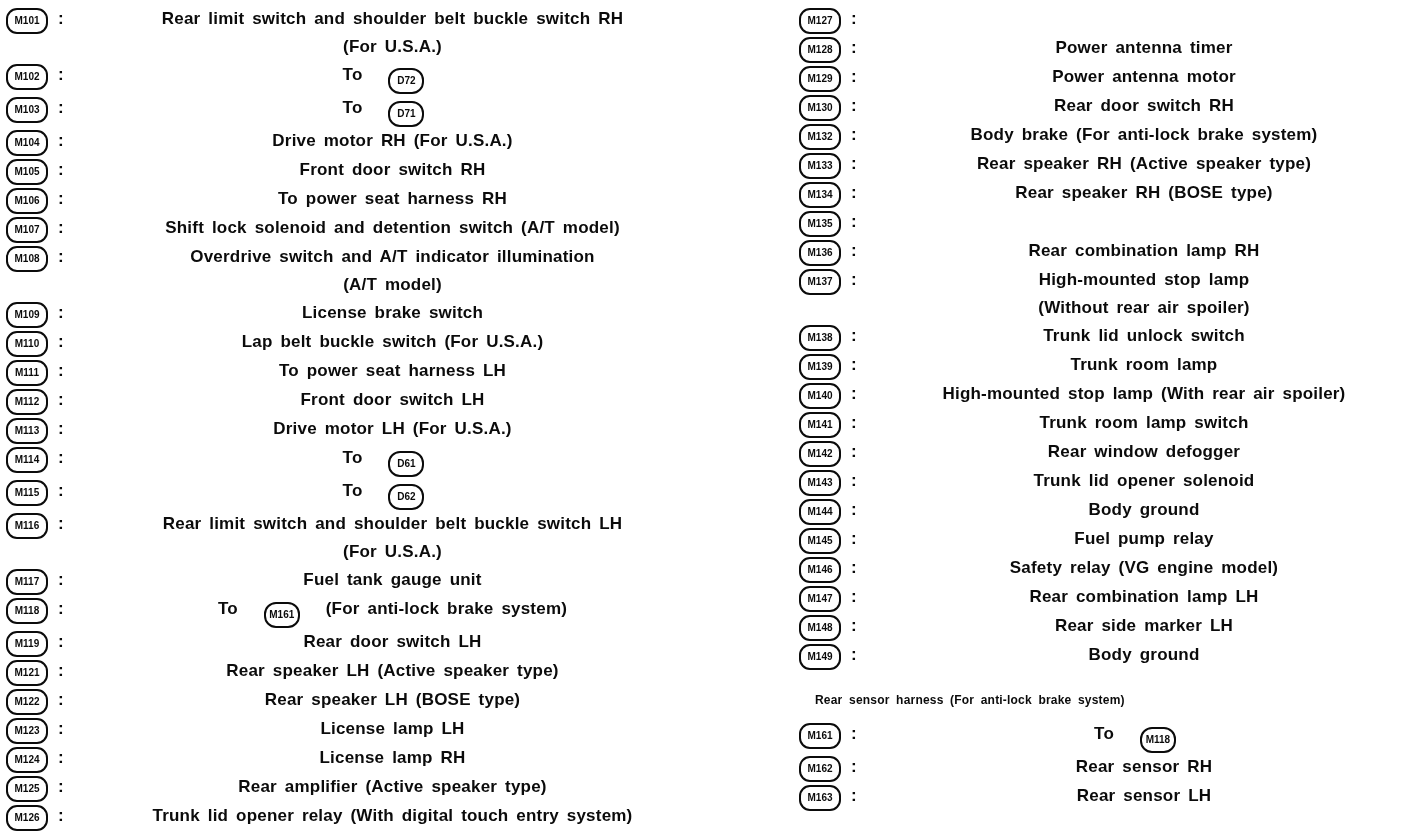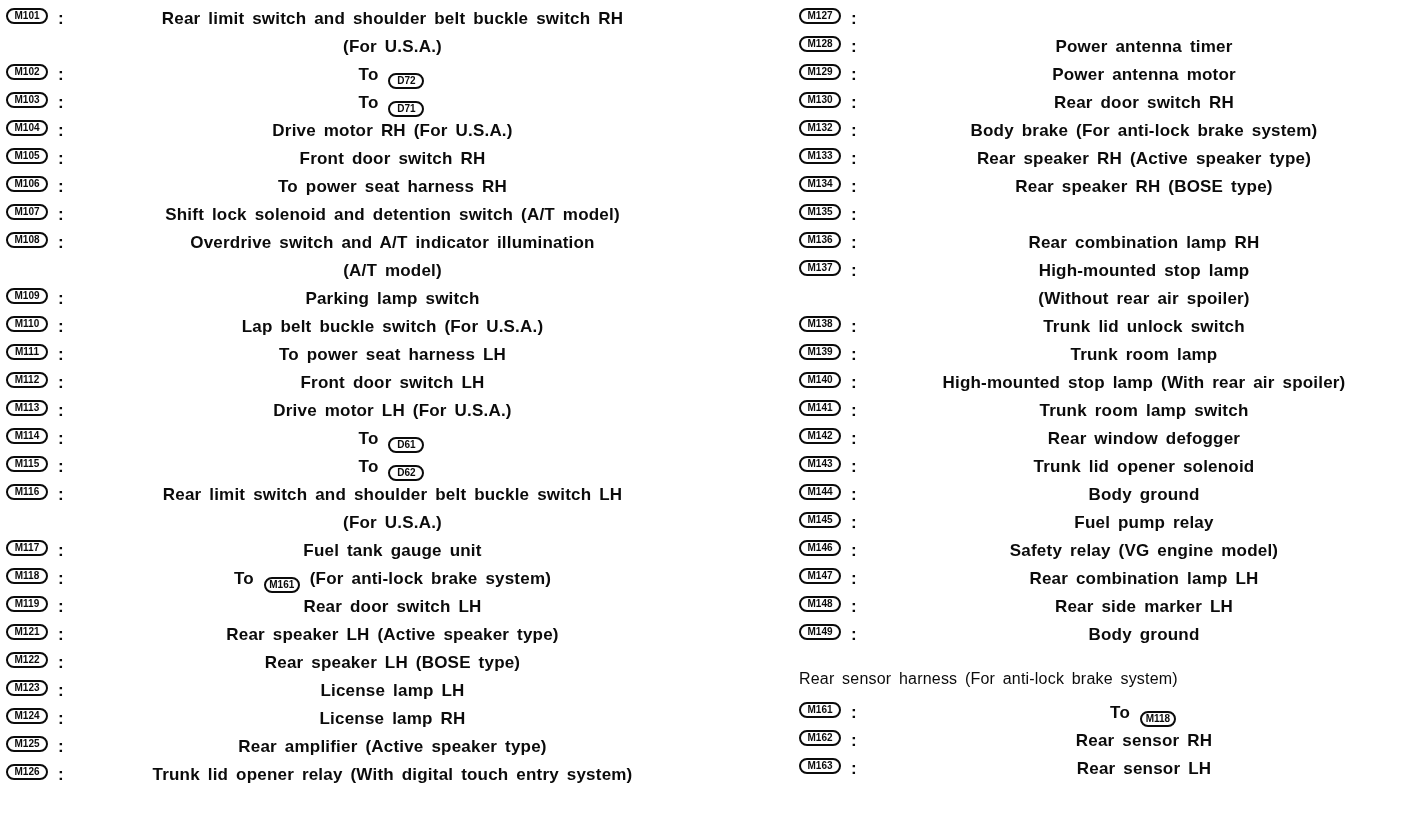--- a/index.html
+++ b/index.html
@@ -37,57 +37,57 @@
     letter-spacing: 0.2px;
     word-spacing: 3px;
   }
   .badge {
     flex: 0 0 auto;
     display: inline-flex;
     align-items: center;
     justify-content: center;
     box-sizing: border-box;
     min-width: 40px;
-    height: 16px;
+    height: 26px;
     padding: 0 3px;
     border: 2px solid #0b0b0b;
     border-radius: 11px;
     font-size: 10px;
     font-weight: 700;
     letter-spacing: 0px;
     word-spacing: 0;
     line-height: 1;
     background: #ffffff;
   }
   .row > .badge {
     margin-top: 3px;
     width: 42px;
   }
   .badge.ref {
     display: inline-flex;
     vertical-align: -4px;
     min-width: 36px;
-    margin: 0 2px;
+    margin: 0 18px;
     border-radius: 12px;
   }
   .colon {
     flex: 0 0 26px;
     text-align: center;
   }
   .desc {
     flex: 1 1 auto;
     text-align: center;
   }
   .line2 {
     display: block;
   }
   .section-heading {
-    margin: 16px 0 6px 0;
-    font-size: 16px;
-    font-weight: 400;
+    margin: 16px 0 6px 16px;
+    font-size: 12px;
+    font-weight: 700;
     letter-spacing: 0.2px;
     word-spacing: 3px;
     line-height: 28px;
     color: #0b0b0b;
   }
 </style>
 </head>
 <body>
 
 <div class="page">
@@ -128,21 +128,21 @@
         <span class="desc"><span>Shift lock solenoid and detention switch (A/T model)</span></span>
       </div>
       <div class="row">
         <span class="badge">M108</span>
         <span class="colon">:</span>
         <span class="desc"><span>Overdrive switch and A/T indicator illumination</span><span class="line2">(A/T model)</span></span>
       </div>
       <div class="row">
         <span class="badge">M109</span>
         <span class="colon">:</span>
-        <span class="desc"><span>Parking lamp switch</span></span>
+        <span class="desc"><span>License brake switch</span></span>
       </div>
       <div class="row">
         <span class="badge">M110</span>
         <span class="colon">:</span>
         <span class="desc"><span>Lap belt buckle switch (For U.S.A.)</span></span>
       </div>
       <div class="row">
         <span class="badge">M111</span>
         <span class="colon">:</span>
         <span class="desc"><span>To power seat harness LH</span></span>

